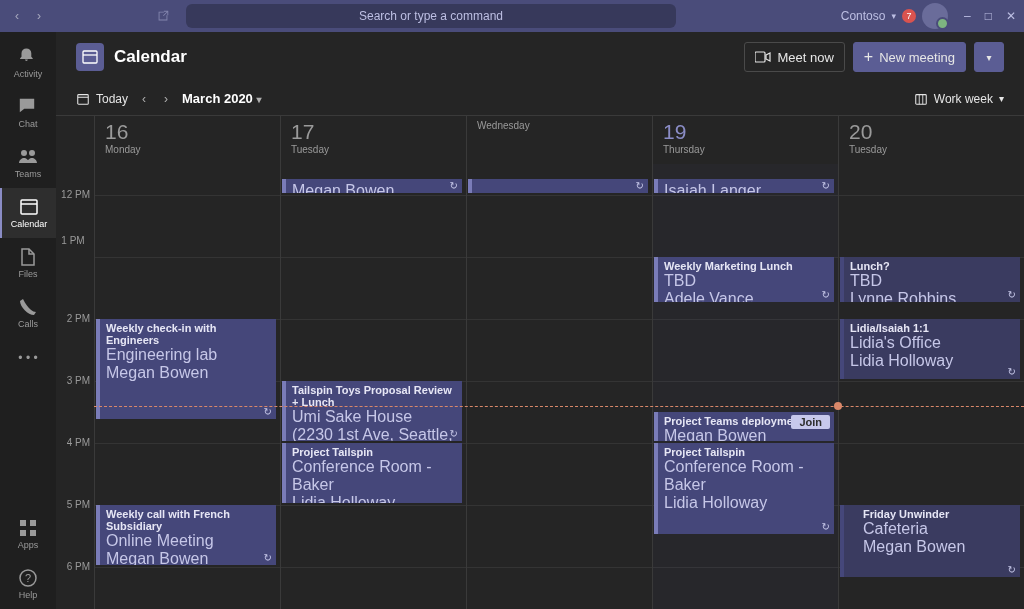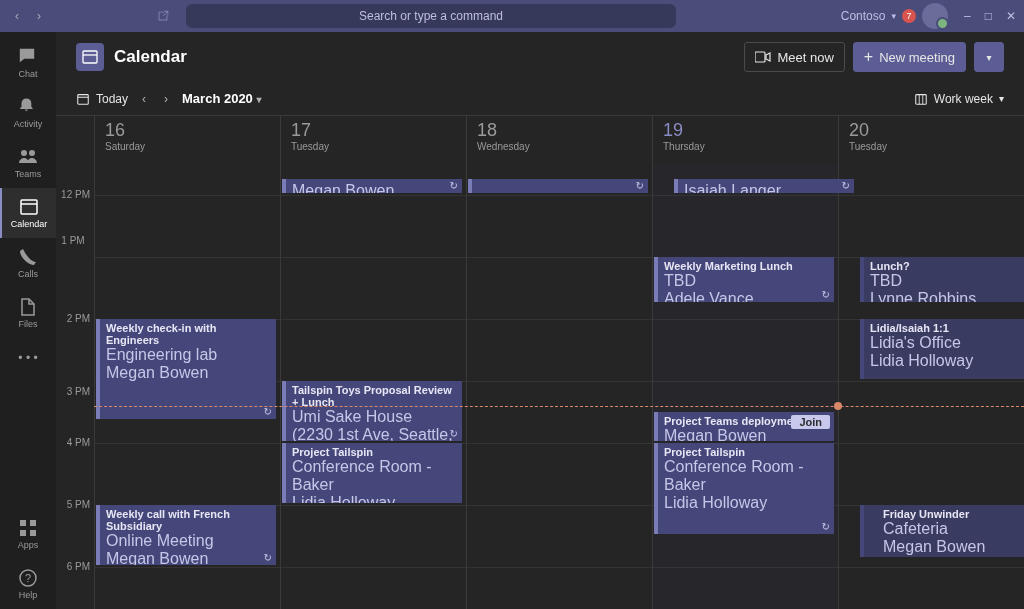--- a/index.html
+++ b/index.html
@@ -43,34 +43,34 @@
 .subhdr .today { display:flex; align-items:center; gap:6px; color:#e6e6e6; cursor:pointer; }
 .subhdr .arrow { color:#b0b0b0; cursor:pointer; padding:0 4px; }
 .subhdr .month { font-weight:700; font-size:13px; }
 .subhdr .right { margin-left:auto; display:flex; align-items:center; gap:6px; color:#e6e6e6; cursor:pointer; }
 
 
 .calwrap { flex:1; position:relative; overflow:hidden; }
 .dayhdrs { position:absolute; left:38px; right:0; top:0; height:48px; display:flex; }
 .dayhdr { flex:1; border-left:1px solid #3a3a3a; padding:4px 10px 0; }
 .dayhdr.today .num { color:#8a8cc5; }
-.dayhdr .num { font-size:18px; color:#9a9a9a; font-weight:400; }
+.dayhdr .num { font-size:21px; color:#9a9a9a; font-weight:400; }
 .dayhdr .dow { font-size:10px; color:#9a9a9a; }
 
 .timescale { position:absolute; left:0; top:48px; bottom:0; width:38px; }
 .timescale .tick { position:absolute; left:0; right:4px; text-align:right; font-size:10px; color:#9a9a9a; transform:translateY(-6px); }
 
 .grid { position:absolute; left:38px; right:0; top:48px; bottom:0; }
 .col { position:absolute; top:0; bottom:0; border-left:1px solid #3a3a3a; }
 .col.today { background:rgba(90,92,150,.06); }
 .hline { position:absolute; left:0; right:0; border-top:1px solid #343434; }
 
 
 .event { position:absolute; border-left:4px solid #7a7cb8; background:#45477a; color:#e6e6f5; font-size:11px; padding:3px 6px 3px 6px; overflow:hidden; cursor:pointer; }
-.event.striped { border-left:4px solid #45477a; background:#3a3b60;margin-left:20px; }
+.event.striped { border-left:4px solid #45477a; background:#3a3b60; }
 .event.striped::before { content:""; position:absolute; left:-4px; top:0; bottom:0; width:4px; background:repeating-linear-gradient(45deg,#7a7cb8 0 3px,#3a3b60 3px 6px); }
 .event.sliver { background:#45477a; border-left:4px solid #7a7cb8; }
 .event .t { font-weight:600; white-space:normal; }
 .event .s, .event .o { color:#c6c7e8; font-size:16px; }
 .recur { position:absolute; right:4px; bottom:2px; font-size:10px; color:#c6c7e8; }
 .joinbtn { position:absolute; right:4px; top:3px; background:#c7c8ec; color:#2e2e2e; border-radius:2px; padding:1px 8px; font-size:11px; font-weight:600; }
 
 .nowline { position:absolute; left:0; right:0; border-top:1px dashed #d9886a; }
 .nowdot { position:absolute; width:8px; height:8px; border-radius:50%; background:#d9886a; transform:translate(-4px,-4px); }
 
@@ -102,57 +102,57 @@
   <div class="wincontrols">
     <span>–</span>
     <span>□</span>
     <span>✕</span>
   </div>
 </div>
 
 <div class="rail" id="rail">
     <div class="rail-item">
       <svg viewBox="0 0 20 20">
+        <path d="M10 18a2 2 0 0 0 4 0h-4zm9-4V9a7 7 0 1 0-14 0v5l-2 2v1h18v-1z" transform="scale(.7)"></path>
+      </svg>
+      <span class="rail-label">Activity</span>
+    </div>
+    <div class="rail-item">
+      <svg viewBox="0 0 20 20">
         <path d="M2 2h16v11H7l-5 4z" transform="scale(.9)"></path>
       </svg>
       <span class="rail-label">Chat</span>
-    </div>
-    <div class="rail-item">
-      <svg viewBox="0 0 20 20">
-        <path d="M10 18a2 2 0 0 0 4 0h-4zm9-4V9a7 7 0 1 0-14 0v5l-2 2v1h18v-1z" transform="scale(.7)"></path>
-      </svg>
-      <span class="rail-label">Activity</span>
     </div>
     <div class="rail-item">
       <svg viewBox="0 0 20 20">
         <circle cx="6" cy="6" r="3"></circle>
         <circle cx="14" cy="6" r="3"></circle>
         <path d="M1 16c0-3 3-5 5-5s5 2 5 5zm8 0c0-3 3-5 5-5s5 2 5 5z"></path>
       </svg>
       <span class="rail-label">Teams</span>
     </div>
     <div class="rail-item active">
       <svg viewBox="0 0 20 20">
         <rect x="2" y="3" width="16" height="14" rx="1" fill="none" stroke="currentColor" stroke-width="1.5"></rect>
         <line x1="2" y1="7" x2="18" y2="7" stroke="currentColor" stroke-width="1.5"></line>
       </svg>
       <span class="rail-label">Calendar</span>
     </div>
     <div class="rail-item">
       <svg viewBox="0 0 20 20">
-        <path d="M5 2c5 10 10 13 13 13l-2 3c-6 0-14-8-14-14z"></path>
-      </svg>
-      <span class="rail-label">Calls</span>
-    </div>
-    <div class="rail-item">
-      <svg viewBox="0 0 20 20">
         <path d="M4 2h7l5 5v11H4z" fill="none" stroke="currentColor" stroke-width="1.5"></path>
         <path d="M11 2v5h5" fill="none" stroke="currentColor" stroke-width="1.5"></path>
       </svg>
       <span class="rail-label">Files</span>
+    </div>
+    <div class="rail-item">
+      <svg viewBox="0 0 20 20">
+        <path d="M5 2c5 10 10 13 13 13l-2 3c-6 0-14-8-14-14z"></path>
+      </svg>
+      <span class="rail-label">Calls</span>
     </div>
     <div class="dots">• • •</div>
     <div class="rail-spacer"></div>
     <div class="rail-item">
       <svg viewBox="0 0 20 20">
         <rect x="2" y="2" width="6" height="6"></rect>
         <rect x="12" y="2" width="6" height="6"></rect>
         <rect x="2" y="12" width="6" height="6"></rect>
         <rect x="12" y="12" width="6" height="6"></rect>
       </svg>
@@ -211,44 +211,43 @@
         </svg>
       <span>Work week</span>
       <span style="font-size:10px;">▾</span>
     </div>
   </div>
 
   <div class="calwrap">
     <div class="dayhdrs" id="dayhdrs">
         <div class="dayhdr">
           <div class="num">16</div>
-          <div class="dow">Saturday</div>
+          <div class="dow">Monday</div>
         </div>
         <div class="dayhdr">
           <div class="num">17</div>
           <div class="dow">Tuesday</div>
         </div>
         <div class="dayhdr">
-          <div class="num">18</div>
           <div class="dow">Wednesday</div>
         </div>
         <div class="dayhdr today">
           <div class="num">19</div>
           <div class="dow">Thursday</div>
         </div>
         <div class="dayhdr">
           <div class="num">20</div>
           <div class="dow">Tuesday</div>
         </div>
       </div>
     <div class="timescale" id="timescale">
         <div class="tick" style="top: 31px;">12 PM</div>
         <div class="tick" style="top: 77px; text-align: center;">1 PM</div>
         <div class="tick" style="top: 155px;">2 PM</div>
-        <div class="tick" style="top: 228px;">3 PM</div>
+        <div class="tick" style="top: 217px;">3 PM</div>
         <div class="tick" style="top: 279px;">4 PM</div>
         <div class="tick" style="top: 341px;">5 PM</div>
         <div class="tick" style="top: 403px;">6 PM</div>
       </div>
     <div class="grid" id="grid">
         <div class="hline" style="top: 31px;"></div>
         <div class="hline" style="top: 93px;"></div>
         <div class="hline" style="top: 155px;"></div>
         <div class="hline" style="top: 217px;"></div>
         <div class="hline" style="top: 279px;"></div>
@@ -315,21 +314,21 @@
           <div class="s">TBD</div>
           <div class="o">Lynne Robbins</div>
           <span class="recur">↻</span>
         </div>
         <div class="event striped" style="top: 155px; height: 60px; left: calc(80% + 2px); width: calc(20% - 6px);">
           <div class="t">Lidia/Isaiah 1:1</div>
           <div class="s">Lidia's Office</div>
           <div class="o">Lidia Holloway</div>
           <span class="recur">↻</span>
         </div>
-        <div class="event striped" style="top: 341px; height: 52px; left: calc(80% + 2px); width: calc(20% - 6px); padding-left: 19px;">
+        <div class="event striped" style="top: 341px; height: 72px; left: calc(80% + 2px); width: calc(20% - 6px); padding-left: 19px;">
           <div class="t">Friday Unwinder</div>
           <div class="s">Cafeteria</div>
           <div class="o">Megan Bowen</div>
           <span class="recur">↻</span>
         </div>
         <div class="nowline" style="top: 241.8px;"></div>
         <div class="nowdot" style="top: 241.8px; left: 80%;"></div>
       </div>
   </div>
 </div>

